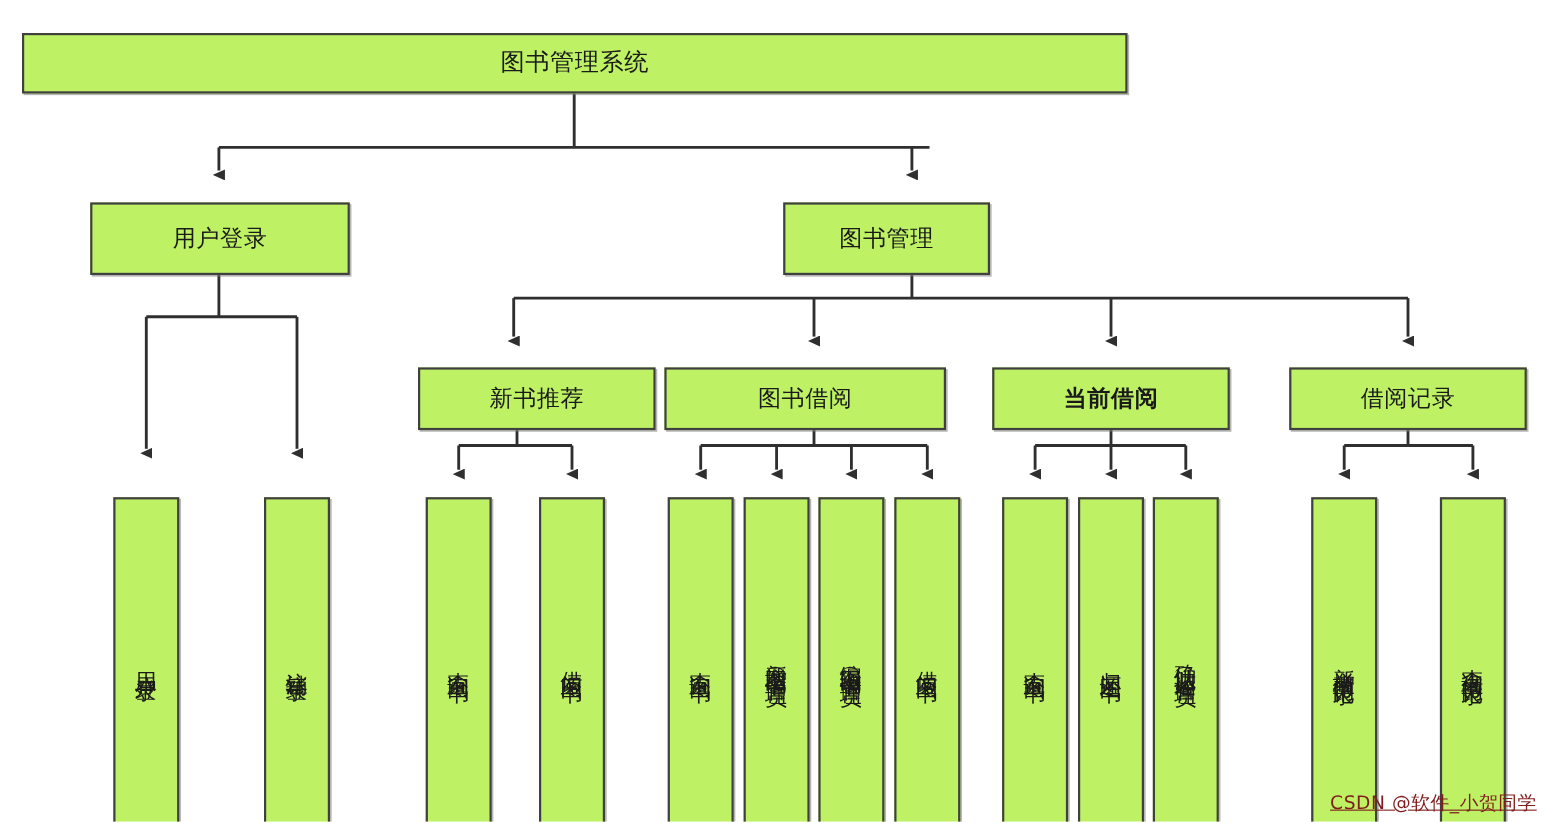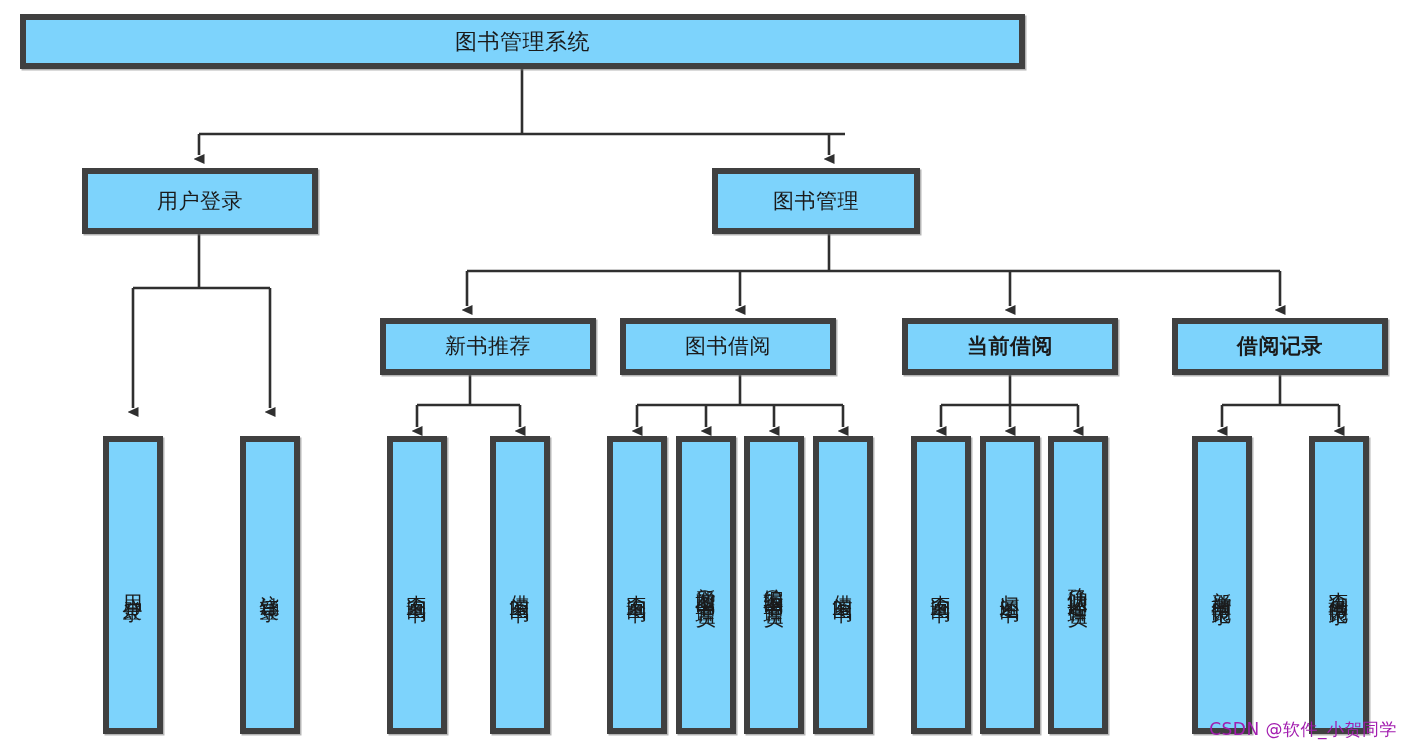--- a/index.html
+++ b/index.html
@@ -17,27 +17,28 @@
     overflow: hidden;
   }
   svg.connectors {
     position: absolute;
     left: 0; top: 0;
     width: 1405px; height: 747px;
     pointer-events: none;
   }
   .node {
     position: absolute;
-    border: 6px solid #404040;
-    background: #7dd3fc;
+    border: 2px solid #404040;
+    background: #bef264;
     box-shadow: 1.5px 1.5px 0 rgba(120,120,120,0.55);
     display: flex;
     align-items: center;
     justify-content: center;
     color: #1a1a1a;
+    margin-top: 16px;
   }
   .node .label {
     display: block;
     text-align: center;
     line-height: 1.18;
     letter-spacing: 0.5px;
     white-space: nowrap;
   }
   
   .node.horiz .label {
@@ -56,24 +57,25 @@
     line-height: 1.0;
     letter-spacing: 3px;
     white-space: nowrap;
     text-align: center;
   }
   .watermark {
     position: absolute;
     right: 8px;
     bottom: 6px;
     font-size: 17px;
-    color: #a21caf;
+    color: #7f1d1d;
     letter-spacing: 0.5px;
     white-space: nowrap;
     user-select: none;
+    text-decoration: underline;
   }
 </style>
 </head>
 <body>
 
 <div id="canvas">
 
   <svg class="connectors" viewBox="0 0 1405 747">
     <defs>
       <marker id="arrow" markerWidth="10" markerHeight="11" refX="1" refY="5.5" orient="auto" markerUnits="userSpaceOnUse">
@@ -124,34 +126,34 @@
     </g>
   </svg>
 
   <div class="node horiz root" style="left:20px; top:14px; width:1005px; height:55px;">
     <span class="label">图书管理系统</span>
   </div>
 
   <div class="node horiz" style="left:82px; top:168px; width:236px; height:66px;">
     <span class="label">用户登录</span>
   </div>
-  <div class="node horiz" style="left:712px; top:168px; width:208px; height:66px;">
+  <div class="node horiz" style="left:712px; top:168px; width:188px; height:66px;">
     <span class="label">图书管理</span>
   </div>
 
   <div class="node horiz" style="left:380px; top:318px; width:216px; height:57px;">
     <span class="label">新书推荐</span>
   </div>
-  <div class="node horiz" style="left:620px; top:318px; width:216px; height:57px;">
+  <div class="node horiz" style="left:604px; top:318px; width:256px; height:57px;">
     <span class="label">图书借阅</span>
   </div>
   <div class="node horiz" style="left:902px; top:318px; width:216px; height:57px;font-weight:bold;">
     <span class="label">当前借阅</span>
   </div>
-  <div class="node horiz" style="left:1172px; top:318px; width:216px; height:57px;font-weight:bold;">
+  <div class="node horiz" style="left:1172px; top:318px; width:216px; height:57px;">
     <span class="label">借阅记录</span>
   </div>
 
   <div class="node vert" style="left:103px; top:436px; width:60px; height:298px;">
     <span class="label">用户登录</span>
   </div>
   <div class="node vert" style="left:240px; top:436px; width:60px; height:298px;">
     <span class="label">注销登录</span>
   </div>
 

